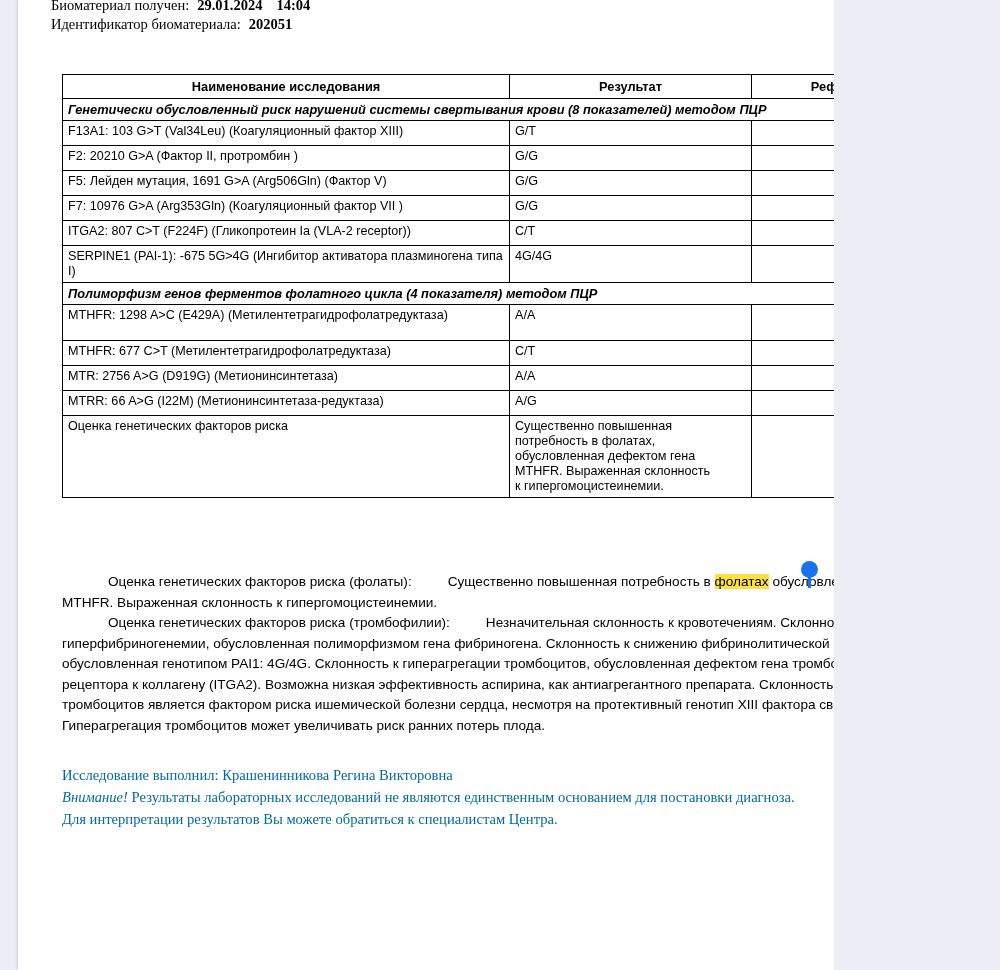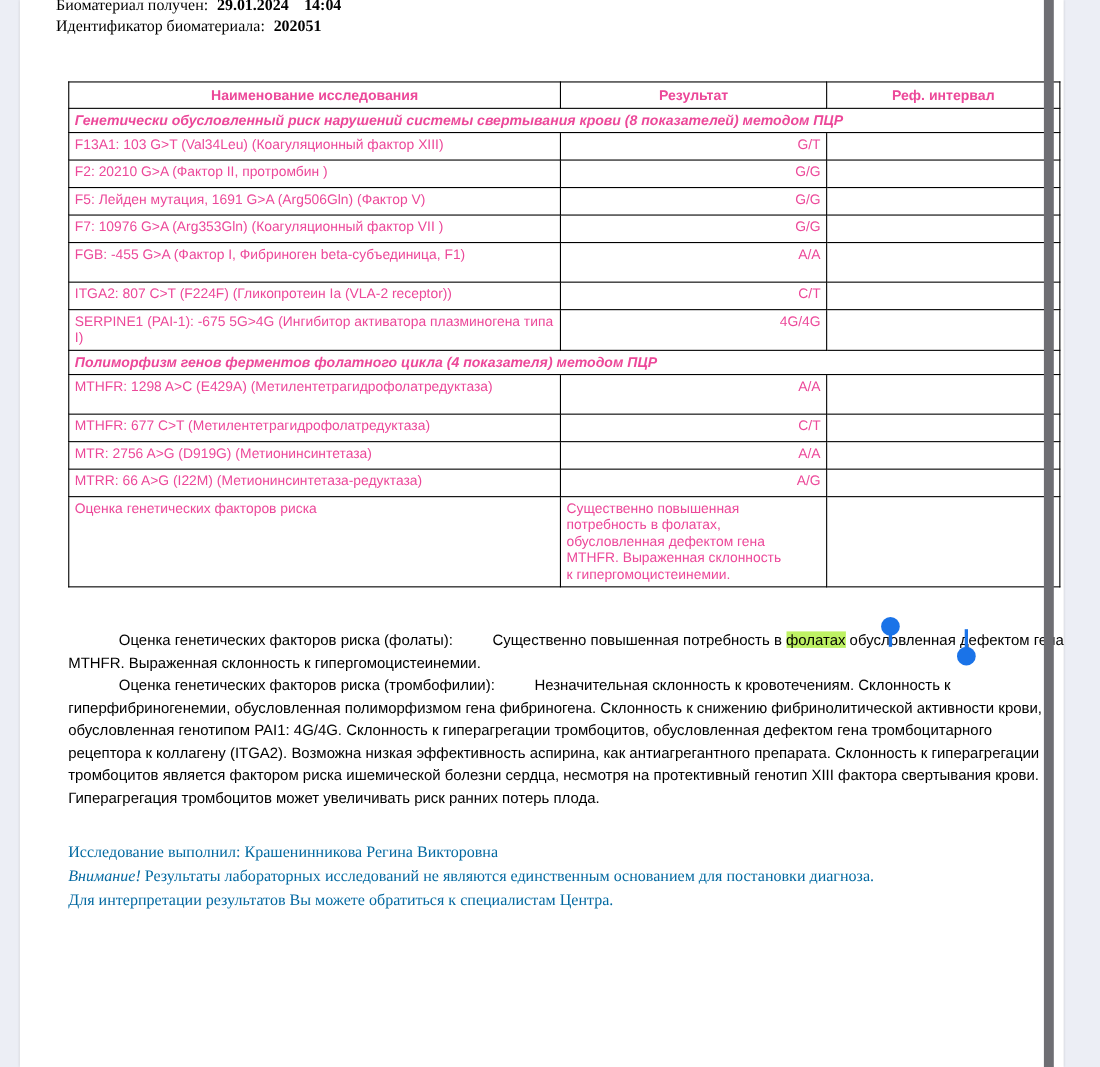--- a/index.html
+++ b/index.html
@@ -5,21 +5,21 @@
   * { box-sizing: border-box; }
   html, body {
     margin: 0; padding: 0;
     width: 1000px; height: 970px;
     overflow: hidden;
     background: #eceef5;
     font-family: "Liberation Sans", sans-serif;
   }
   #viewport {
     position: relative;
-    width: 1000px; height: 970px;
+    width: 834px; height: 970px;
     background: #eceef5;
     overflow: hidden;
   }
   
   #page {
     position: absolute;
     left: 18px; top: 0;
     width: 949px; height: 970px;
     background: #ffffff;
     box-shadow: -1px 0 2px rgba(0,0,0,0.12), 1px 0 2px rgba(0,0,0,0.10);
@@ -61,42 +61,42 @@
 
   
   #result-table {
     position: absolute;
     left: 44px; top: 74px;
     width: 901px;
     border-collapse: collapse;
     table-layout: fixed;
     font-family: "Liberation Sans", sans-serif;
     font-size: 12.6px;
-    color: #ec4899;
+    color: #000000;
   }
   #result-table td, #result-table th {
     border: 1px solid #000;
     padding: 3px 5px 3px 5px;
     vertical-align: top;
     line-height: 15px;
     overflow: hidden;
   }
   .col-name  { width: 447px; }
   .col-res   { width: 242px; }
   .col-ref   { width: 212px; }
 
   #result-table th {
     text-align: center;
     font-weight: bold;
     font-size: 12.8px;
     padding-top: 4px;
     padding-bottom: 4px;
     height: 22px;
   }
-  td.res { text-align: right; }
+  td.res { text-align: left; }
   td.ref { }
   tr.section td {
     font-weight: bold;
     font-size: 12.8px;
     text-align: left;
     padding-top: 3px;
     padding-bottom: 3px;
     font-style: italic;
   }
   td.name { text-align: left; white-space: nowrap; }
@@ -118,21 +118,21 @@
     font-family: "Liberation Sans", sans-serif;
     font-size: 13.6px;
     line-height: 20.5px;
     color: #000;
     text-align: left;
   }
   .p-ind { text-indent: 46px; }
   .lead-gap { display: inline-block; width: 36px; }
   .para { margin: 0; }
   .hl {
-    background: #bef264;
+    background: #fde047;
     position: relative;
   }
 
   
   .sel-handle {
     position: absolute;
     width: 17px; height: 17px;
     border-radius: 50%;
     background: #1a73e8;
     pointer-events: none;
@@ -207,25 +207,20 @@
           <tr class="r-std">
             <td class="name">F5: Лейден мутация, 1691 G&gt;A (Arg506Gln) (Фактор V)</td>
             <td class="res">G/G</td>
             <td class="ref"></td>
           </tr>
           <tr class="r-std">
             <td class="name">F7: 10976 G&gt;A (Arg353Gln) (Коагуляционный фактор VII )</td>
             <td class="res">G/G</td>
             <td class="ref"></td>
           </tr>
-          <tr class="r-tall">
-            <td class="name">FGB: -455 G&gt;A (Фактор I, Фибриноген beta-субъединица,  F1)</td>
-            <td class="res">A/A</td>
-            <td class="ref"></td>
-          </tr>
           <tr class="r-std">
             <td class="name">ITGA2: 807 C&gt;T (F224F) (Гликопротеин Ia (VLA-2 receptor))</td>
             <td class="res">C/T</td>
             <td class="ref"></td>
           </tr>
           <tr class="r-two">
             <td class="name wrap">SERPINE1 (PAI-1): -675 5G&gt;4G (Ингибитор активатора плазминогена  типа I)</td>
             <td class="res">4G/4G</td>
             <td class="ref"></td>
           </tr>

